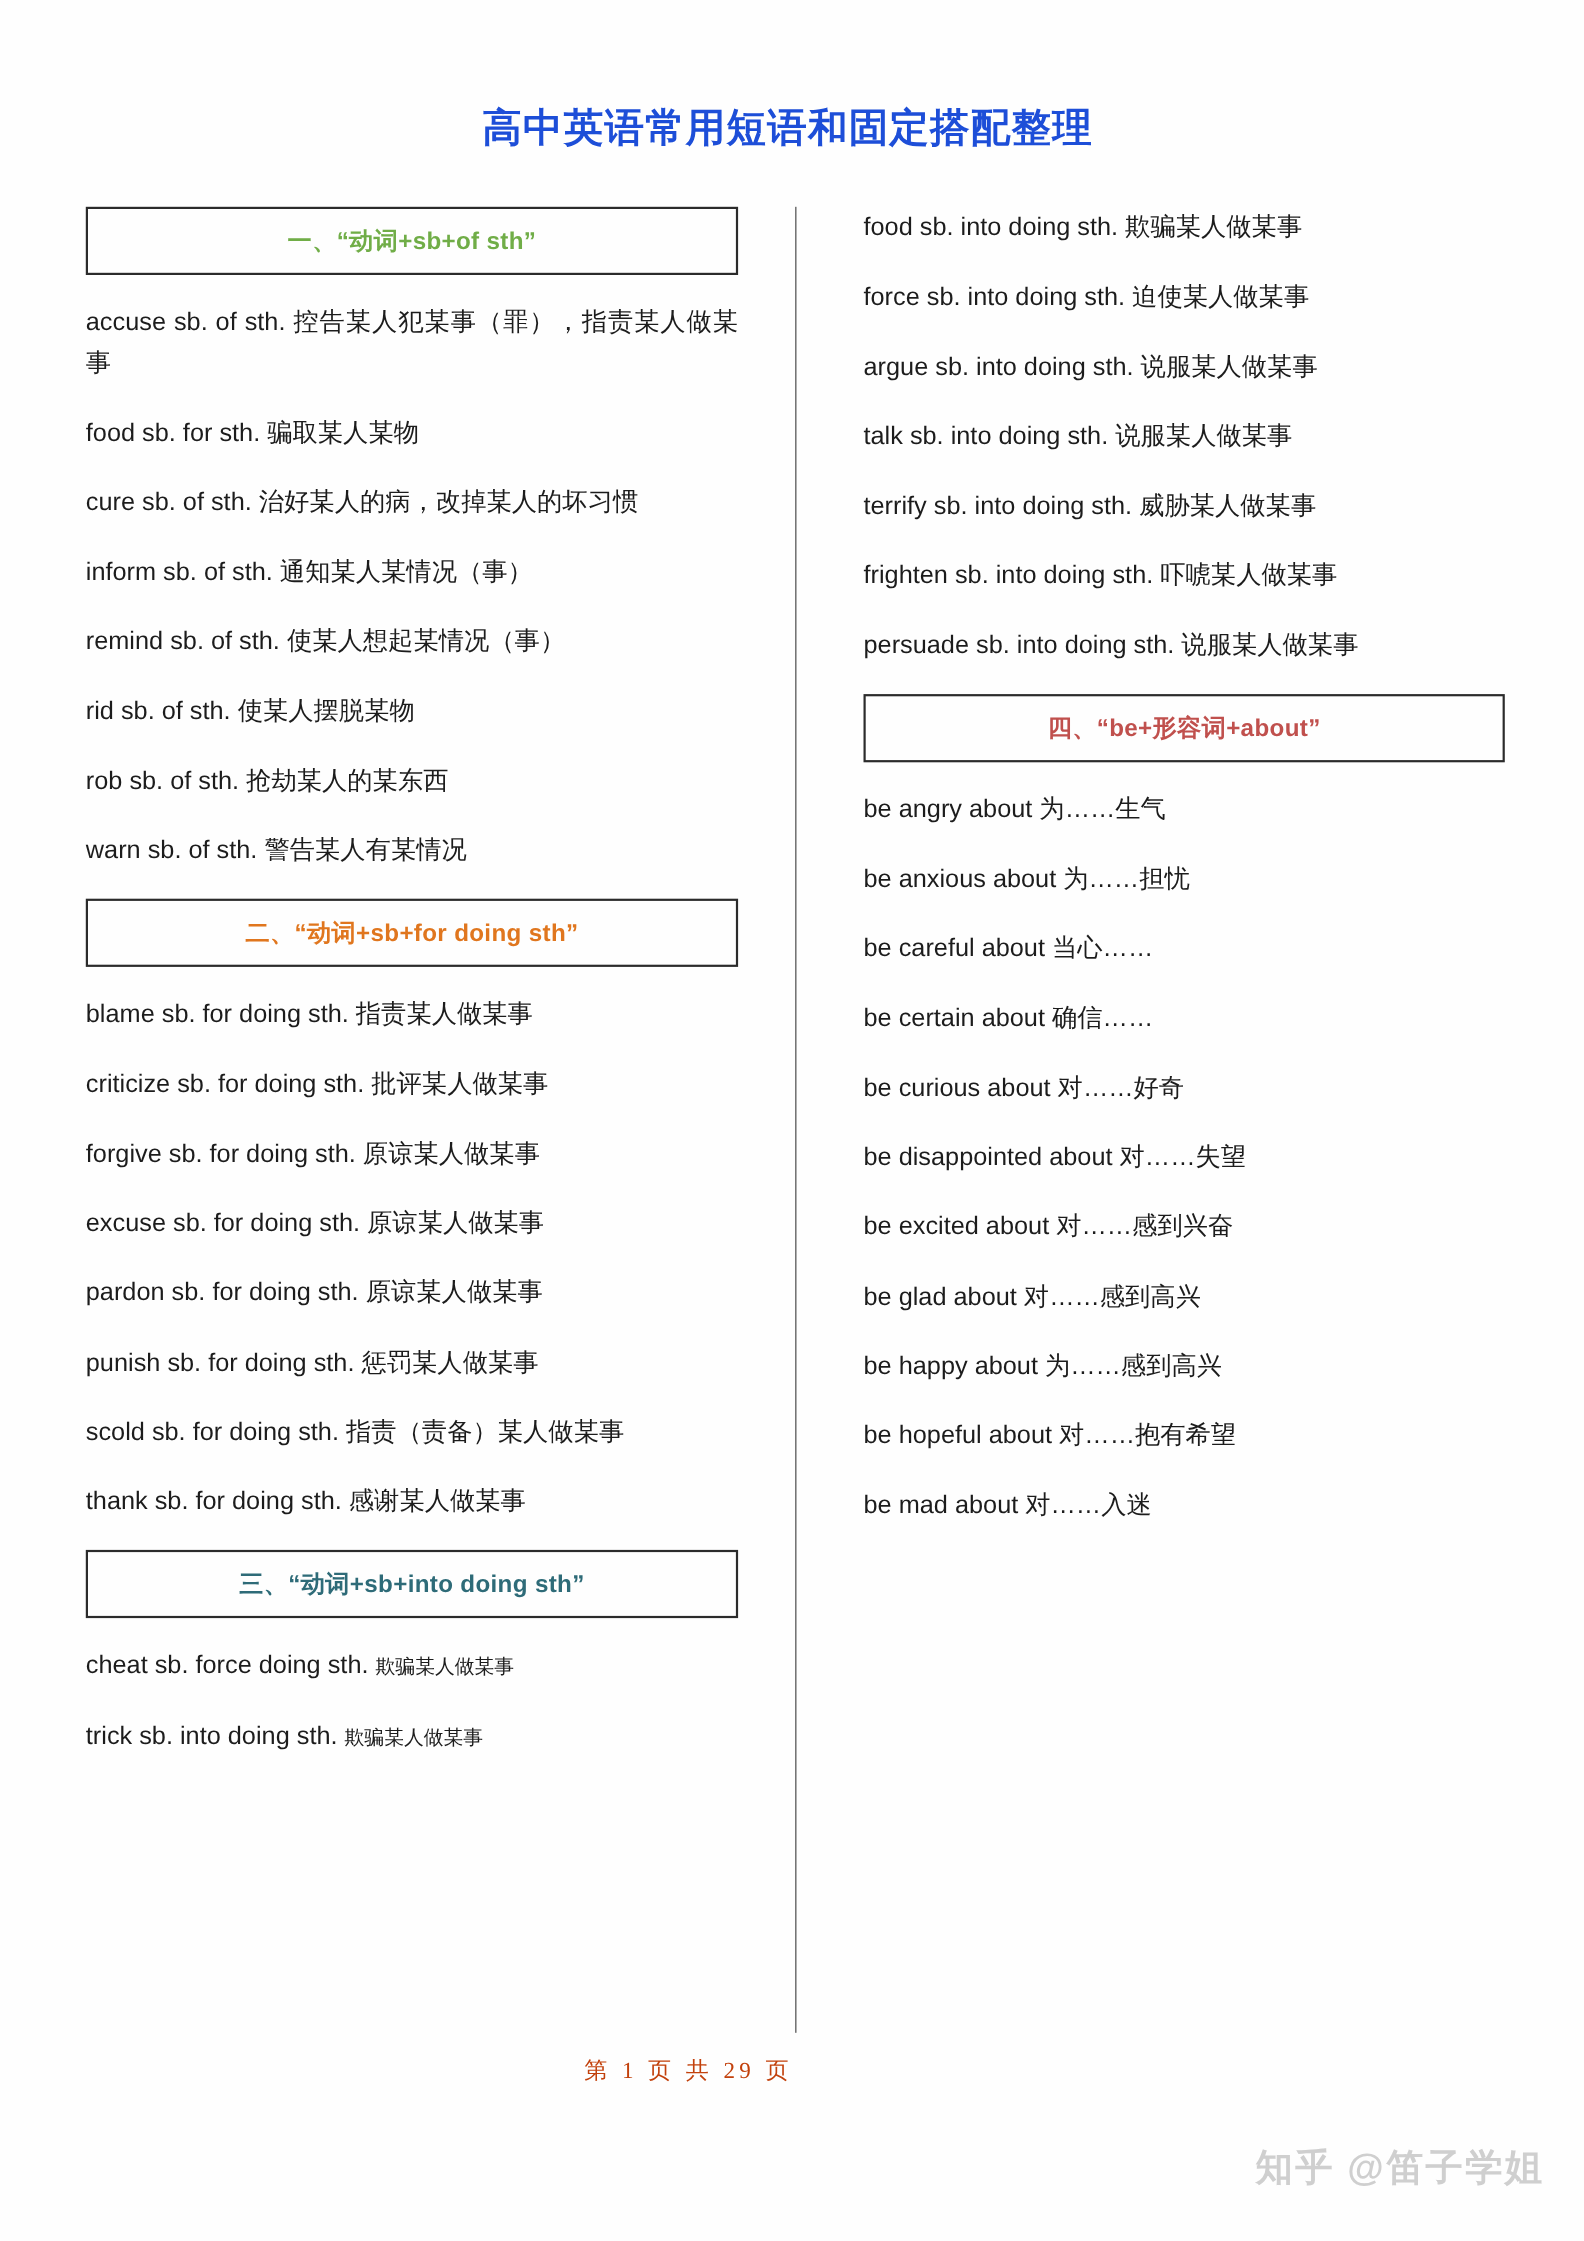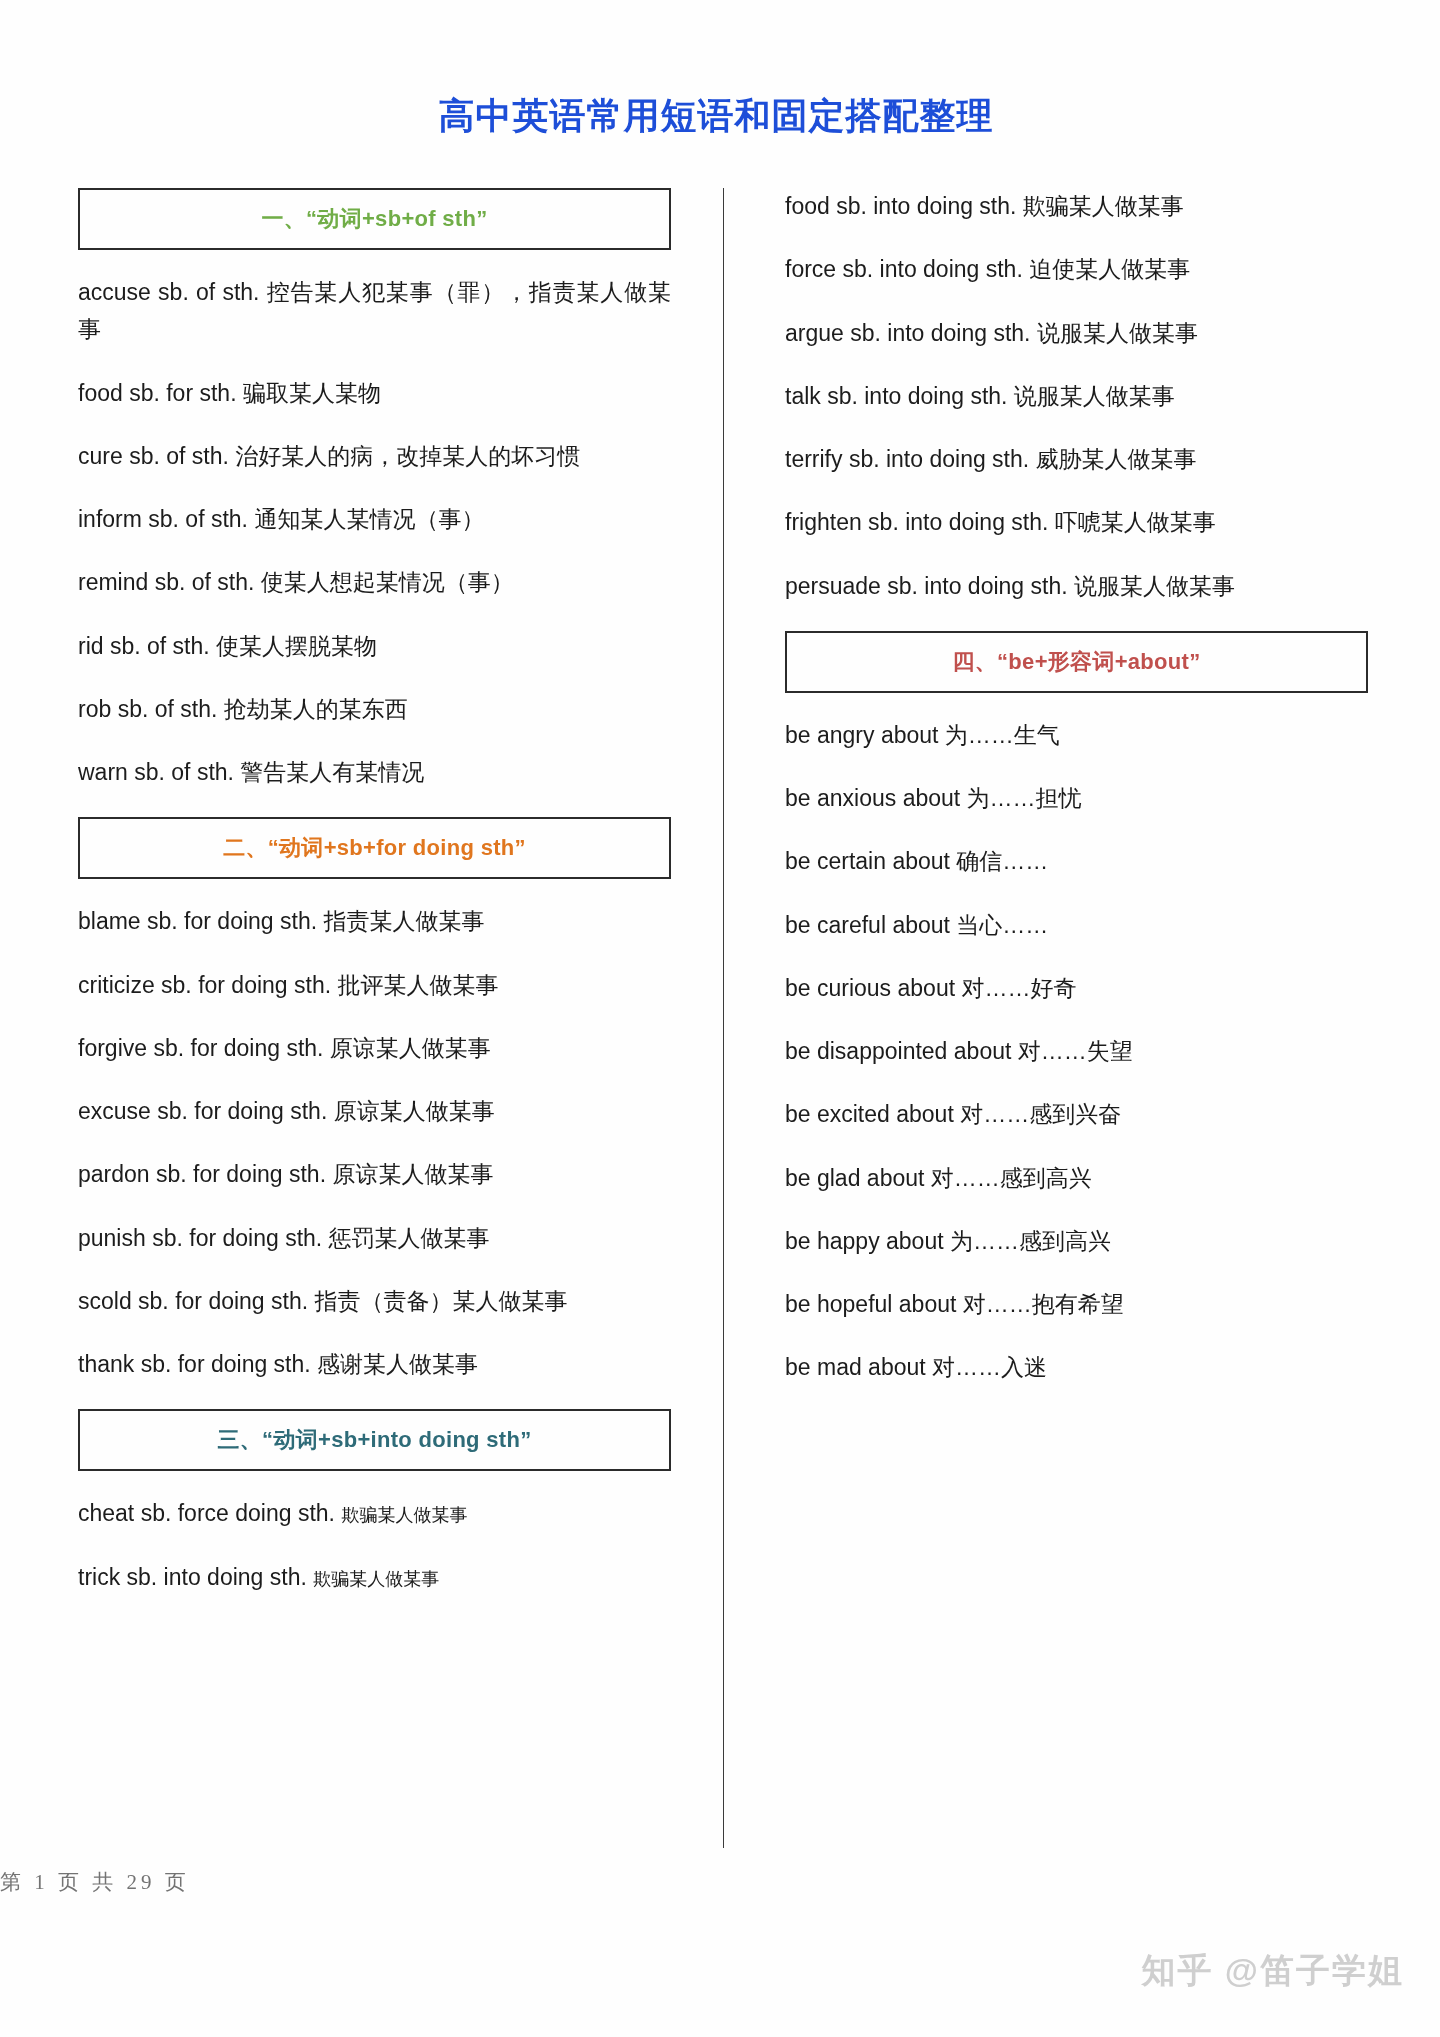--- a/index.html
+++ b/index.html
@@ -91,24 +91,25 @@
     text-align-last: left;
     text-justify: inter-character;
   }
   .entry .gloss-sm { font-size: 18px; }
 
   .footer {
     position: absolute;
     left: 0;
     top: 1868px;
     width: 1252px;
+    text-align: center;
     font-family: "Liberation Serif", "DejaVu Serif", serif;
     font-size: 21px;
     letter-spacing: 4px;
-    color: #737373;
+    color: #c2410c;
   }
 
   .watermark {
     position: absolute;
     right: 36px;
     top: 1948px;
     font-size: 34px;
     font-weight: bold;
     color: #cfcfcf;
     letter-spacing: 2px;
@@ -179,22 +180,22 @@
         <p class="entry justify">terrify sb. into doing sth. 威胁某人做某事</p>
         <p class="entry">frighten sb. into doing sth. 吓唬某人做某事</p>
         <p class="entry">persuade sb. into doing sth. 说服某人做某事</p>
       </div>
 
       <div class="section-head sec-4">四、“be+形容词+about”</div>
 
       <div>
         <p class="entry">be angry about 为……生气</p>
         <p class="entry">be anxious about 为……担忧</p>
+        <p class="entry">be careful about 当心……</p>
         <p class="entry">be certain about 确信……</p>
-        <p class="entry">be careful about 当心……</p>
         <p class="entry">be curious about 对……好奇</p>
         <p class="entry">be disappointed about 对……失望</p>
         <p class="entry">be excited about 对……感到兴奋</p>
         <p class="entry">be glad about 对……感到高兴</p>
         <p class="entry">be happy about 为……感到高兴</p>
         <p class="entry">be hopeful about 对……抱有希望</p>
         <p class="entry">be mad about 对……入迷</p>
       </div>
 
     </div>

